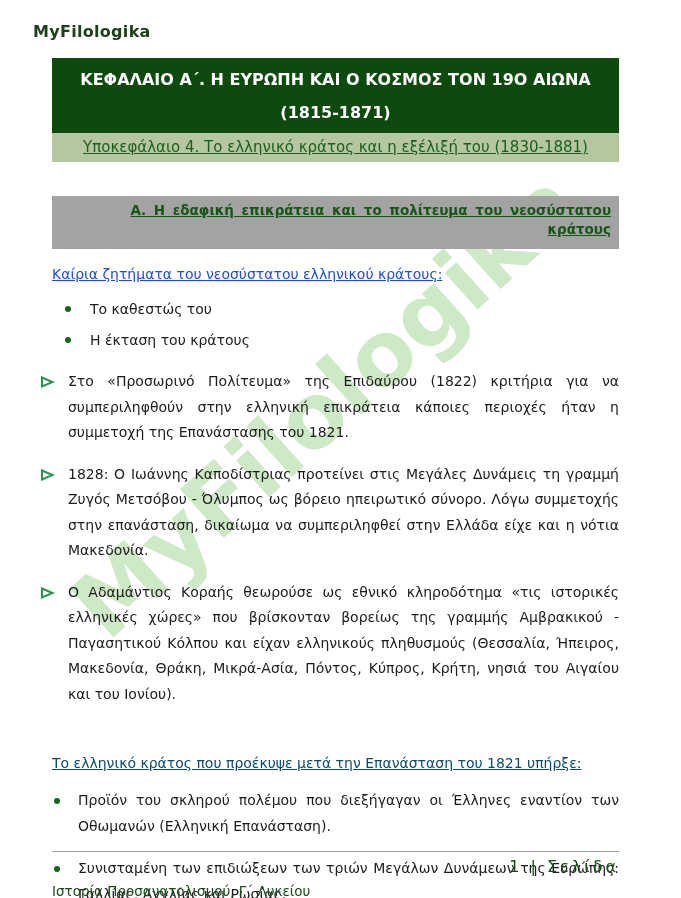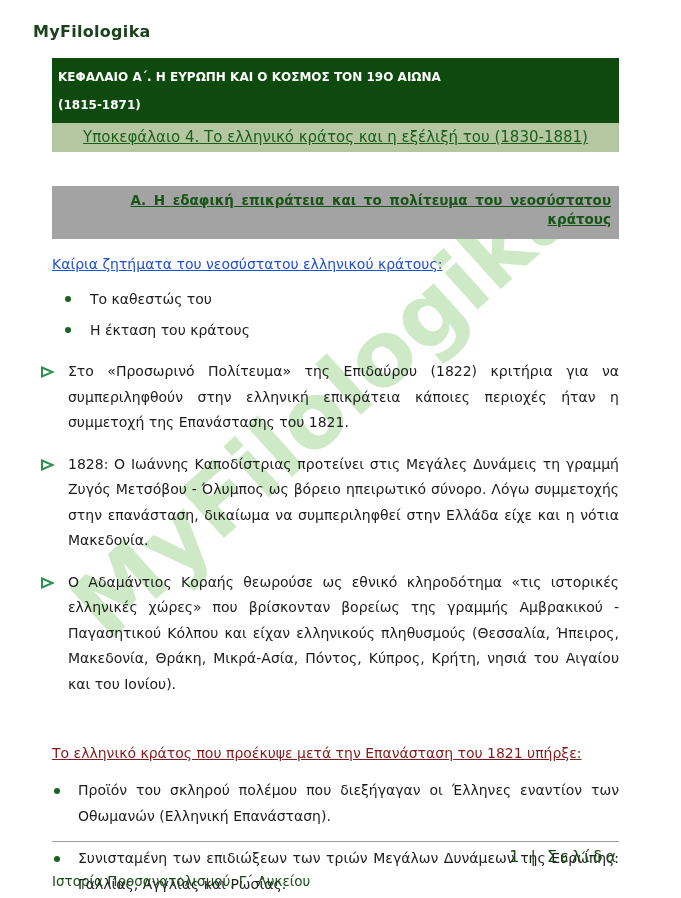--- a/index.html
+++ b/index.html
@@ -33,23 +33,23 @@
     font-size: 16px;
     font-weight: bold;
     color: #1c421c;
     letter-spacing: 0.3px;
   }
   .content { margin-left: 52px; margin-right: 62px; }
   .banner {
     margin-top: 17px;
     background: #0e4a0e;
     color: #ffffff;
-    text-align: left;
-    font-weight: bold;
-    font-size: 12px;
+    text-align: center;
+    font-weight: bold;
+    font-size: 16px;
     padding: 12px 6px 11px 6px;
   }
   .banner .line2 { margin-top: 14px; }
   .band {
     background: #b5c7a1;
     text-align: center;
     padding: 5px 4px 6px 4px;
     font-size: 15px;
   }
   .band span { color: #1b5e1b; text-decoration: underline; }
@@ -91,21 +91,21 @@
   .arrow-icon { flex: none; width: 28px; padding-top: 5px; }
   .point p, .state-point p {
     margin: 0;
     font-size: 14px;
     line-height: 25.5px;
     text-align: justify;
   }
   .state-heading {
     margin-top: 48px;
     font-size: 14px;
-    color: #7f1d1d;
+    color: #0c4a6e;
     text-decoration: underline;
   }
   .state-point { display: flex; margin-top: 17px; }
   .state-point .dot { margin: 10px 18px 0 2px; }
   .b { font-weight: normal; }
   .footer {
     position: absolute;
     left: 52px; right: 62px; bottom: 8px;
     z-index: 1;
   }

